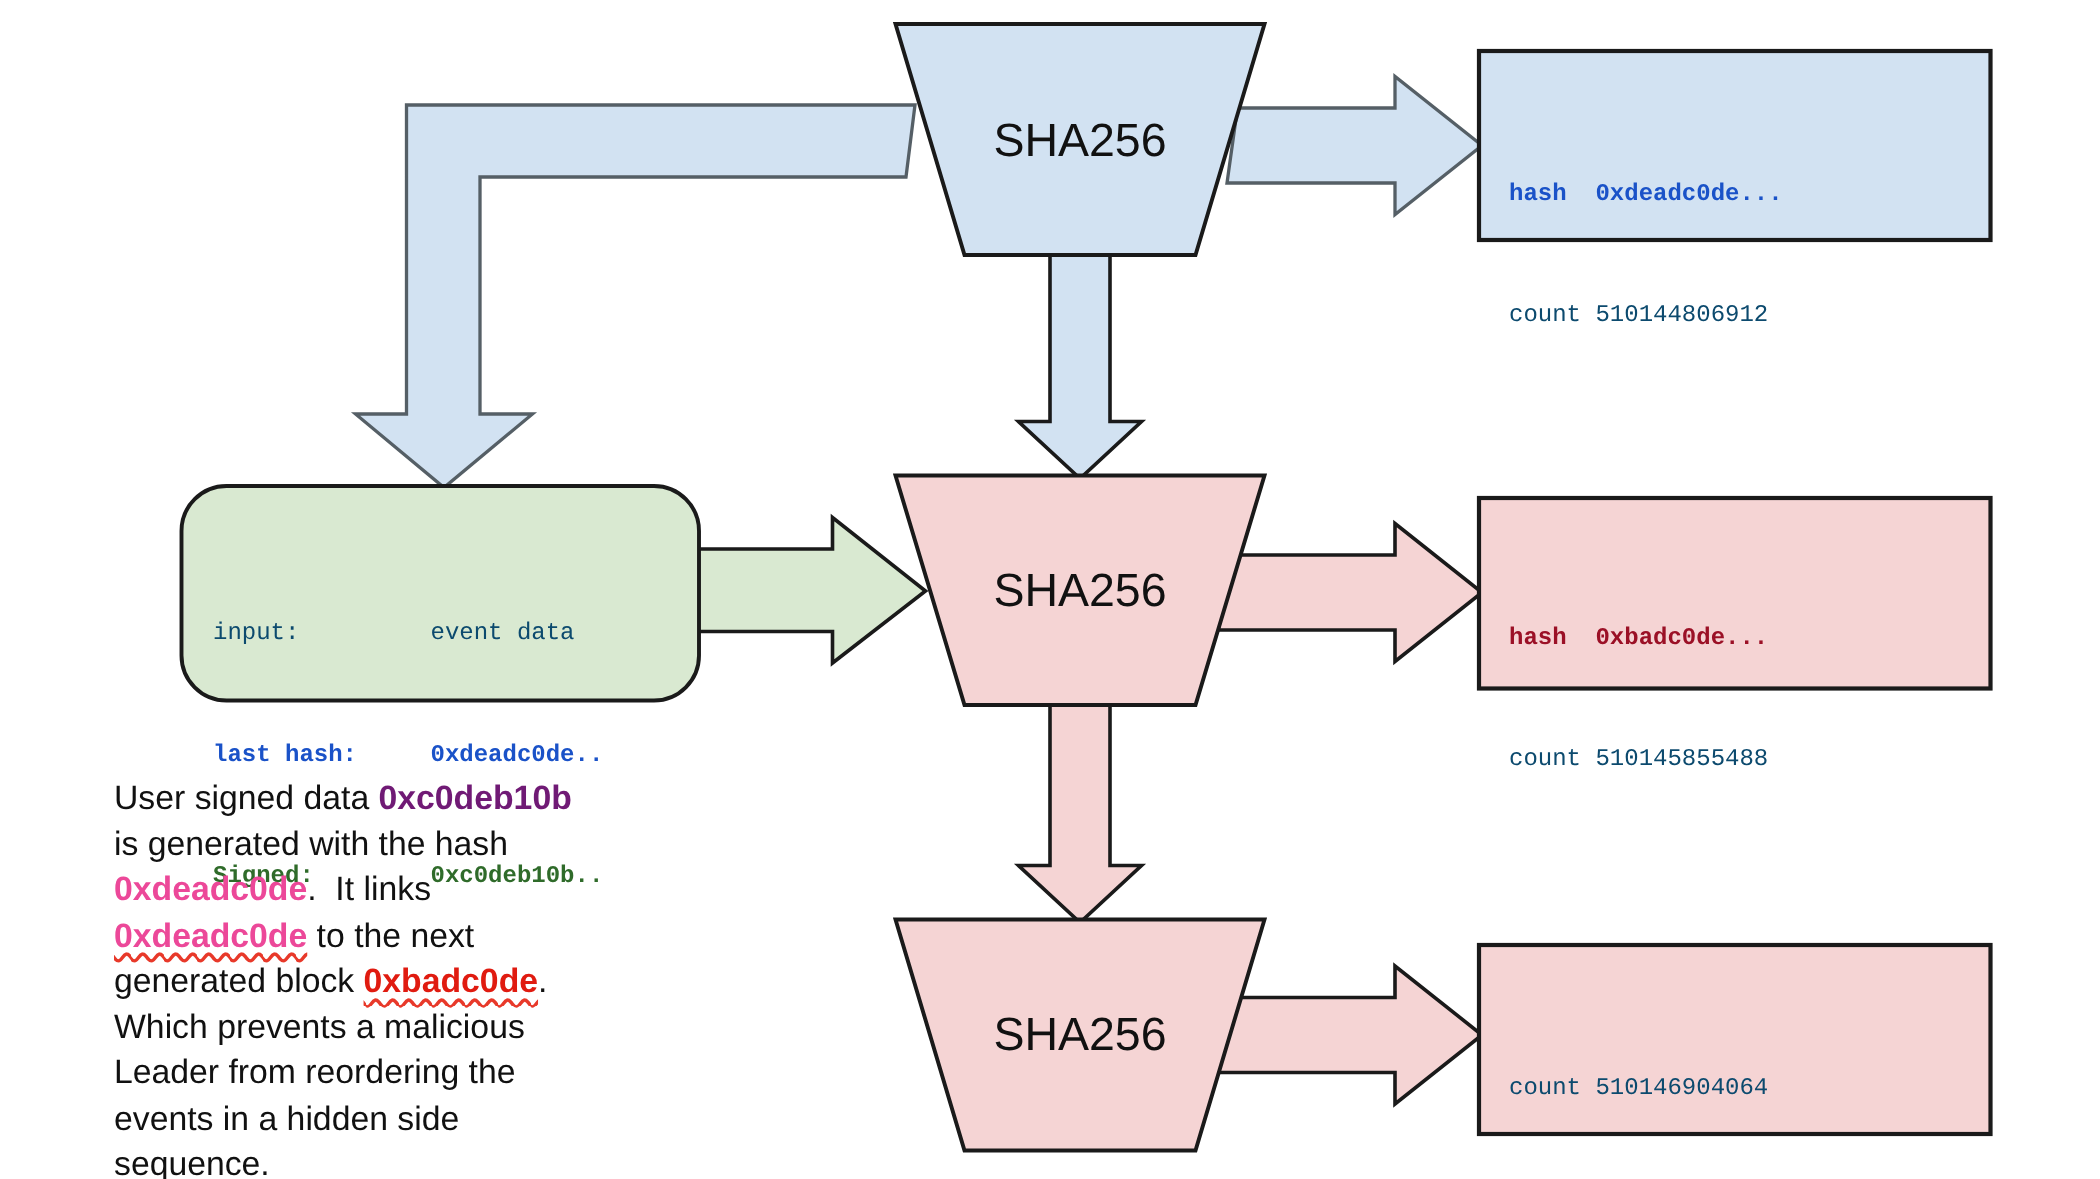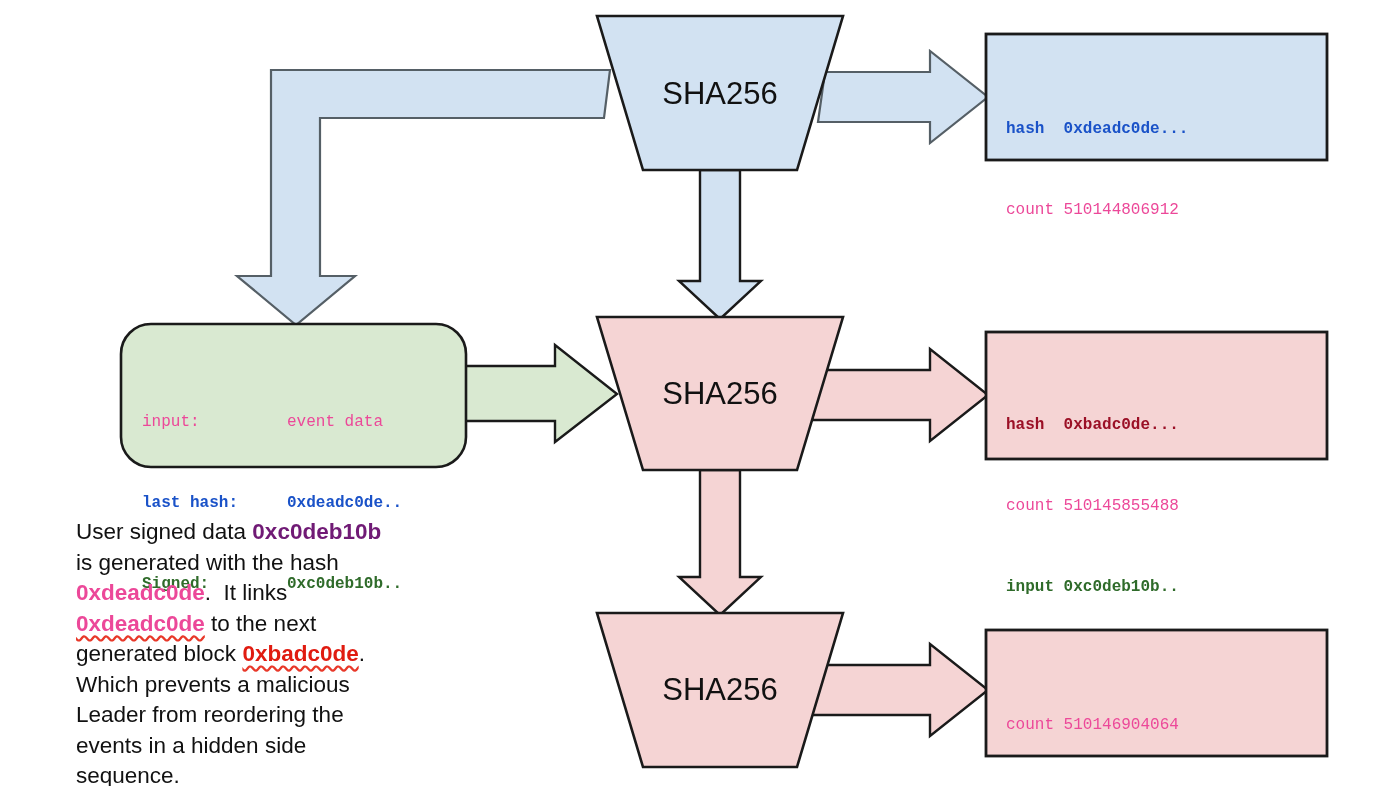--- a/index.html
+++ b/index.html
@@ -20,21 +20,21 @@
     position:absolute;
     font-family:"Liberation Mono","DejaVu Sans Mono",monospace;
     font-size:16px;line-height:27px;
     white-space:pre;
     color:#333333;
   }
   .bold{font-weight:bold;}
   .c-blue{color:#1a52c8;}
   .c-red{color:#9b1026;}
   .c-green{color:#2f6b2a;}
-  .c-plain{color:#ec4899;}
+  .c-plain{color:#0c4a6e;}
 
   #para{
     position:absolute;left:76px;top:507px;width:310px;
     font-family:"Liberation Sans",sans-serif;
     font-size:22.5px;line-height:30.5px;
     color:#111111;
   }
   .t-green{color:#701a75;font-weight:bold;}
   .t-blue{color:#ec4899;font-weight:bold;}
   .t-red{color:#e01b10;font-weight:bold;}
@@ -83,21 +83,20 @@
   </svg>
 
   <div class="codebox" style="left:1006px;top:52px;">
     <div><span class="bold c-blue">hash </span><span class="bold c-blue"> 0xdeadc0de...</span></div>
     <div><span class="c-plain">count</span><span class="c-plain"> 510144806912</span></div>
   </div>
 
   <div class="codebox" style="left:1006px;top:348px;text-align:right;">
     <div><span class="bold c-red">hash </span><span class="bold c-red"> 0xbadc0de...</span></div>
     <div><span class="c-plain">count</span><span class="c-plain"> 510145855488</span></div>
-    <div><span class="bold c-green">input</span><span class="bold c-green"> 0xc0deb10b..</span></div>
   </div>
 
   <div class="codebox" style="left:1006px;top:648px;">
     <div><span class="c-plain">count</span><span class="c-plain"> 510146904064</span></div>
   </div>
 
   <div class="codebox" style="left:142px;top:345px;">
     <div><span class="c-plain" style="display:inline-block;width:145px;font-family:Liberation Mono, monospace;">input:</span><span class="c-plain">event data</span></div>
     <div><span class="bold c-blue" style="display:inline-block;width:145px;">last hash:</span><span class="bold c-blue">0xdeadc0de..</span></div>
     <div><span class="bold c-green" style="display:inline-block;width:145px;">Signed:</span><span class="bold c-green">0xc0deb10b..</span></div>

